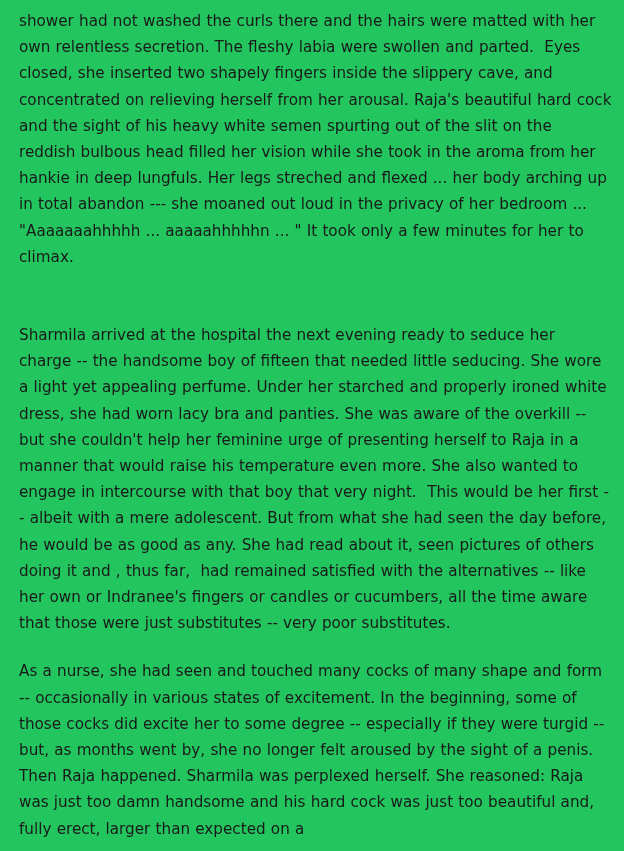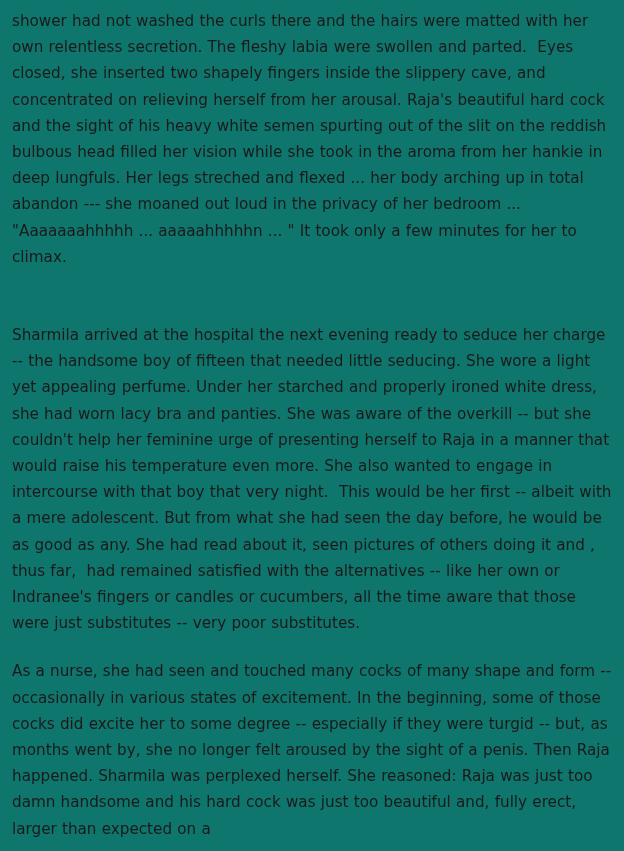--- a/index.html
+++ b/index.html
@@ -11,22 +11,22 @@
     width: 624px;
     height: 851px;
     overflow: hidden;
     font-family: "DejaVu Sans", sans-serif;
     color: #1a1a1a;
   }
   .page {
     box-sizing: border-box;
     width: 624px;
     height: 851px;
-    padding: 8px 12px 0 12px;
-    background: #0f766e;
+    padding: 8px 12px 0 19px;
+    background: #22c55e;
   }
   .para {
     font-size: 15.2px;
     line-height: 26.2px;
     letter-spacing: 0.0px;
     word-spacing: 0.4px;
     text-align: left;
     margin: 0;
     white-space: pre-wrap;
   }

